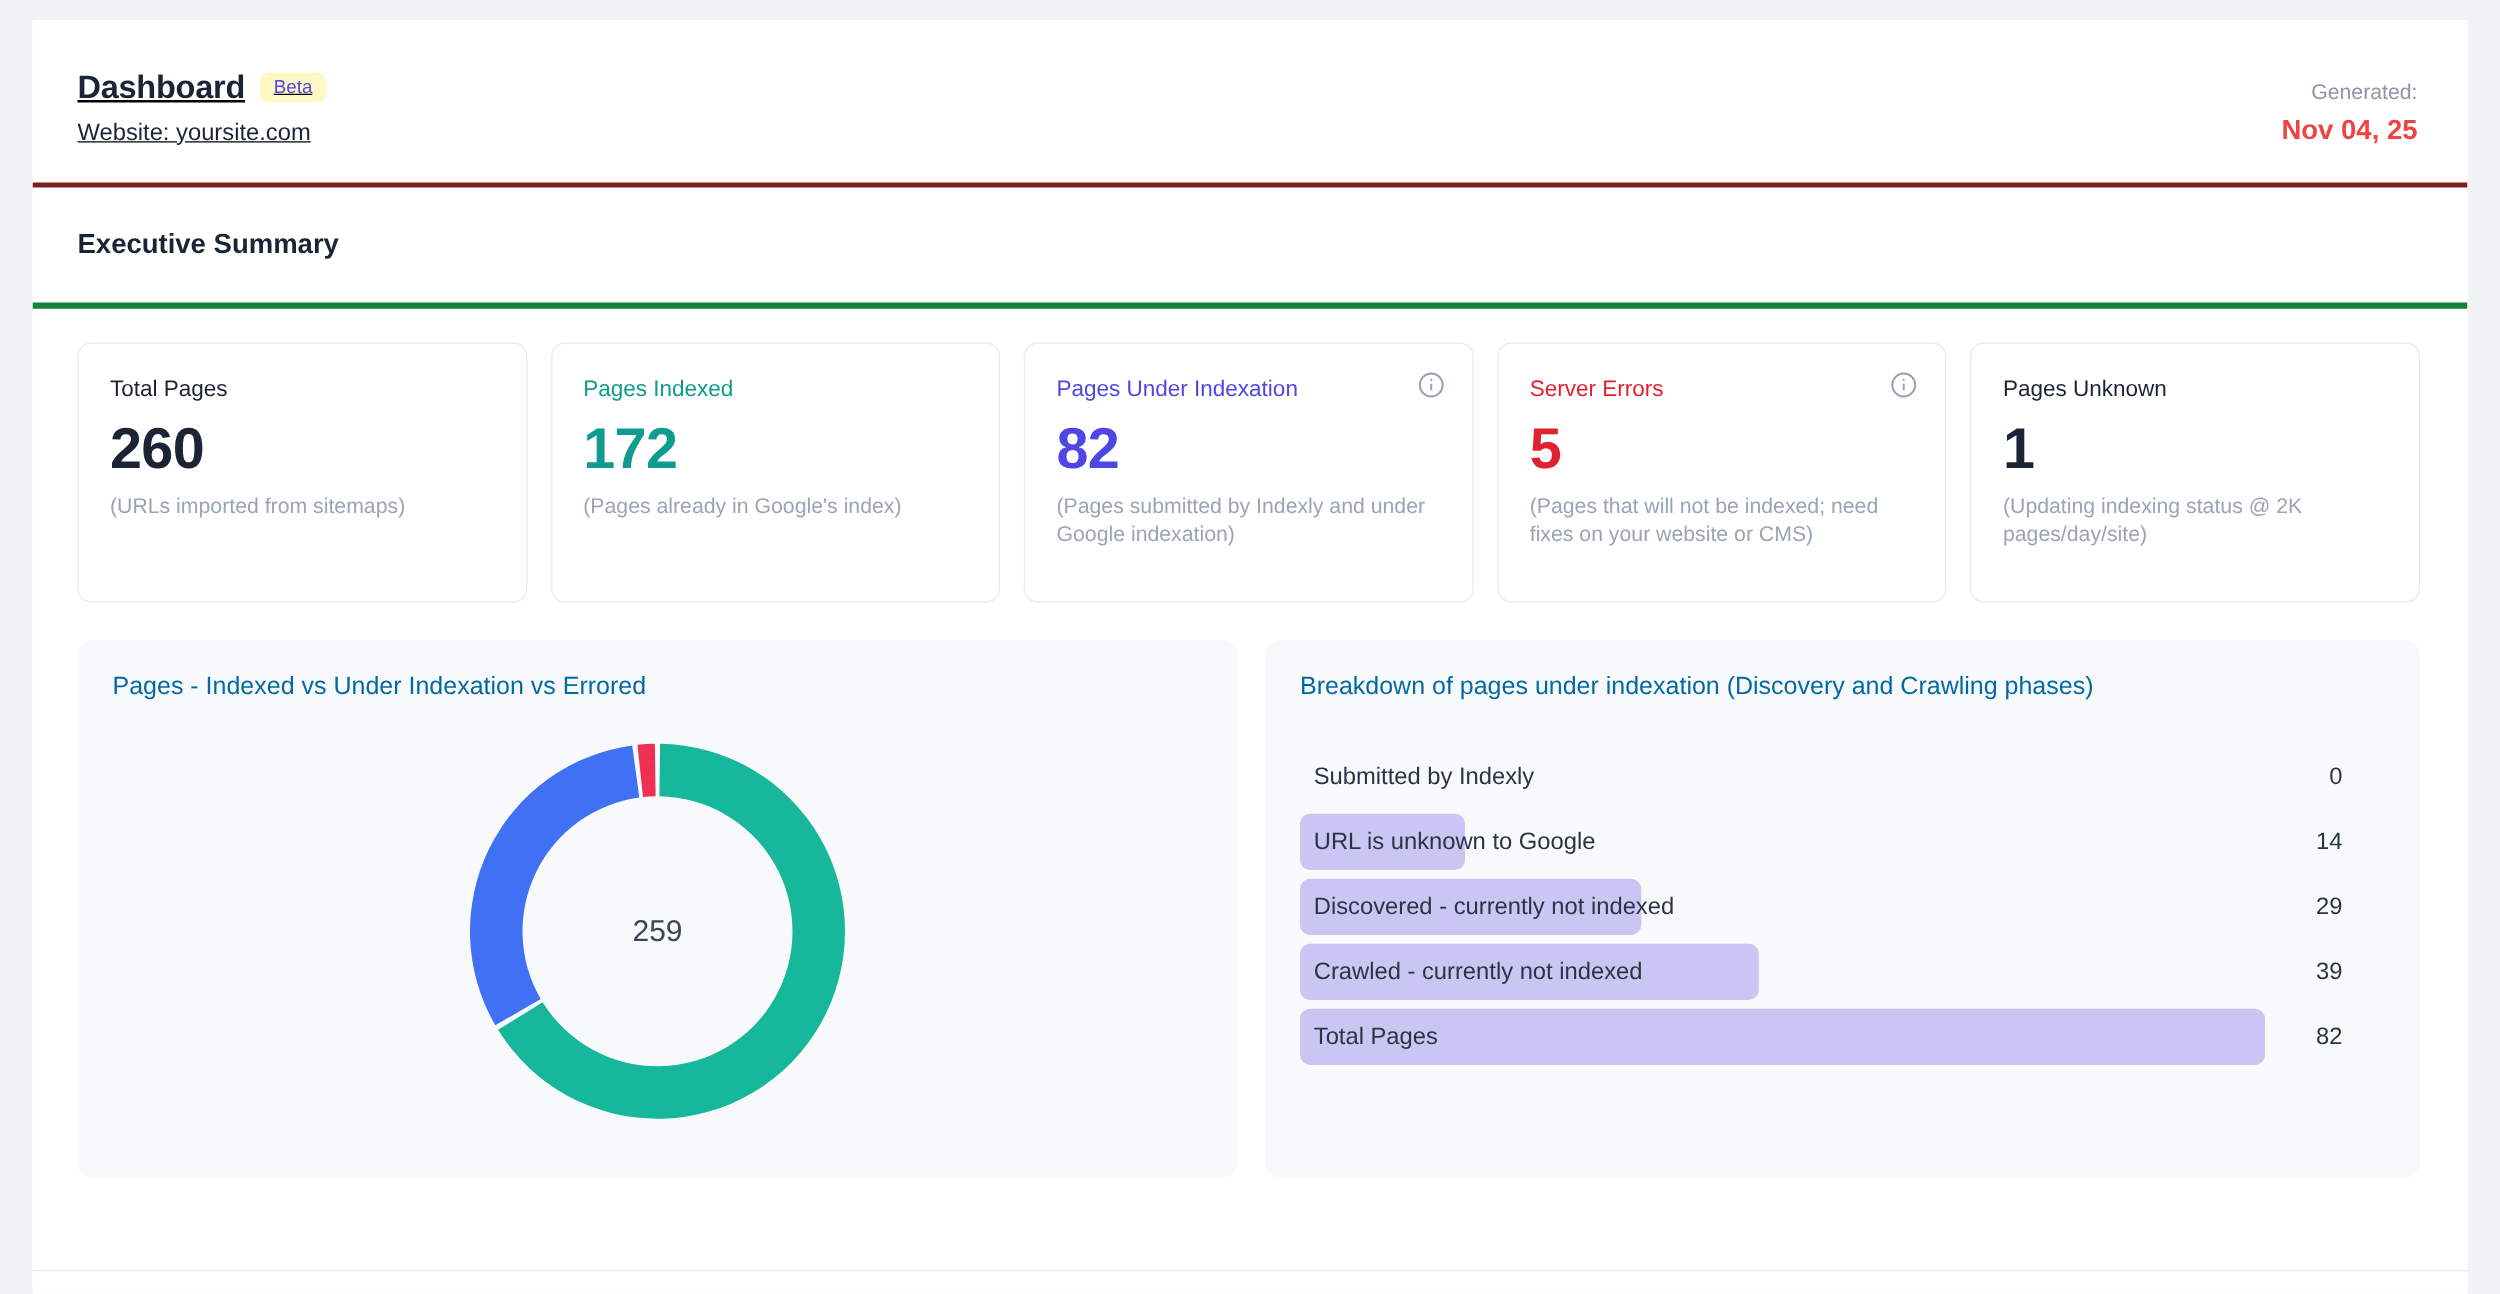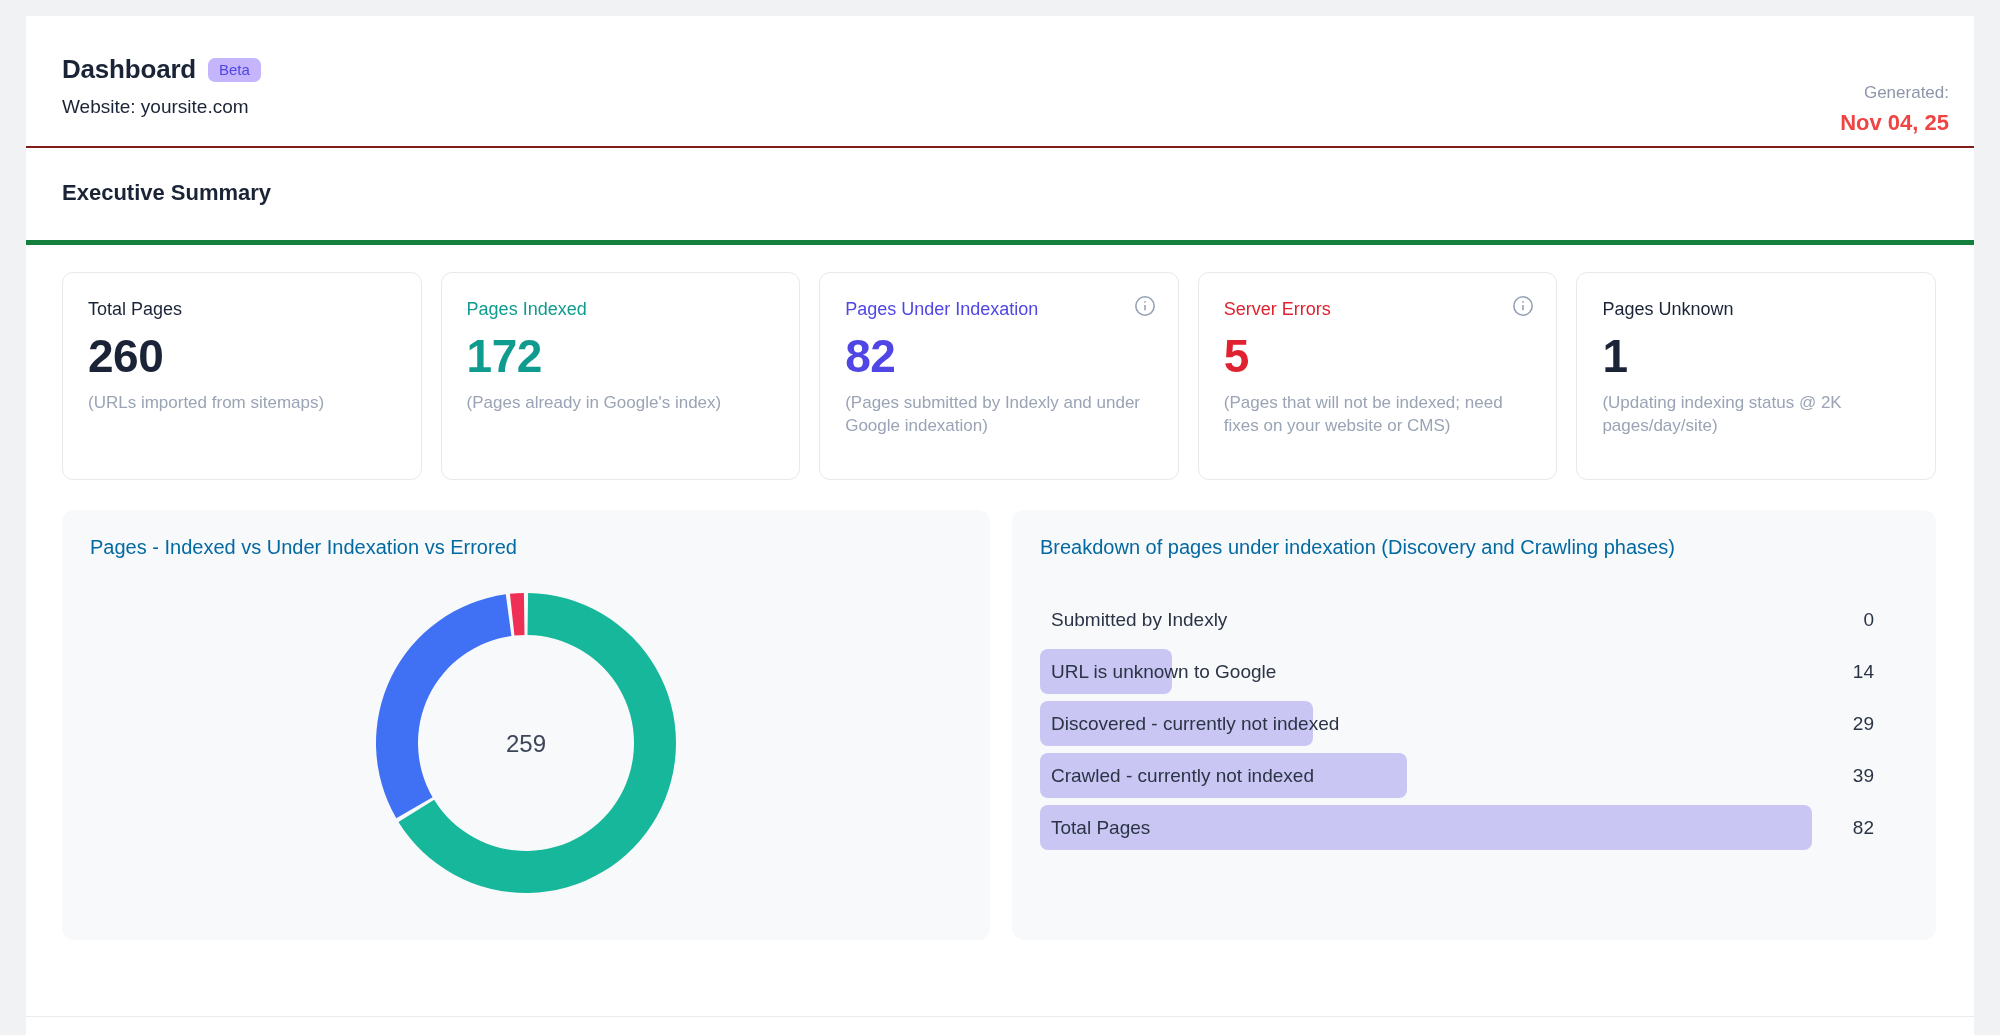--- a/index.html
+++ b/index.html
@@ -19,49 +19,49 @@
     width: 1948px;
     height: 1019px;
     background: #ffffff;
     overflow: hidden;
   }
 
   
   .header {
     position: relative;
     padding: 38px 40px 28px 36px;
-    border-bottom: 2px solid #7f1d1d;
+    border-bottom: 4px solid #7f1d1d;
     min-height: 132px;
+    text-decoration: underline;
   }
   .title-row { display: flex; align-items: center; gap: 12px; }
   .page-title {
     font-size: 26px;
     font-weight: bold;
     color: #1b2437;
     letter-spacing: -0.2px;
   }
   .beta-badge {
-    background: #c4b5fd;
+    background: #fef9c3;
     color: #4f46e5;
     font-size: 15px;
     padding: 4px 11px 5px;
     border-radius: 7px;
     line-height: 1;
   }
   .website-line {
     margin-top: 11px;
     font-size: 19px;
     color: #1b2437;
   }
   .generated-block {
     position: absolute;
-    right: 25px;
+    right: 40px;
     top: 48px;
     text-align: right;
-    margin-top: 19px;
   }
   .generated-label { font-size: 17px; color: #8d96a8; }
   .generated-date {
     font-size: 22px;
     font-weight: bold;
     color: #ef4444;
     margin-top: 7px;
   }
 
   

